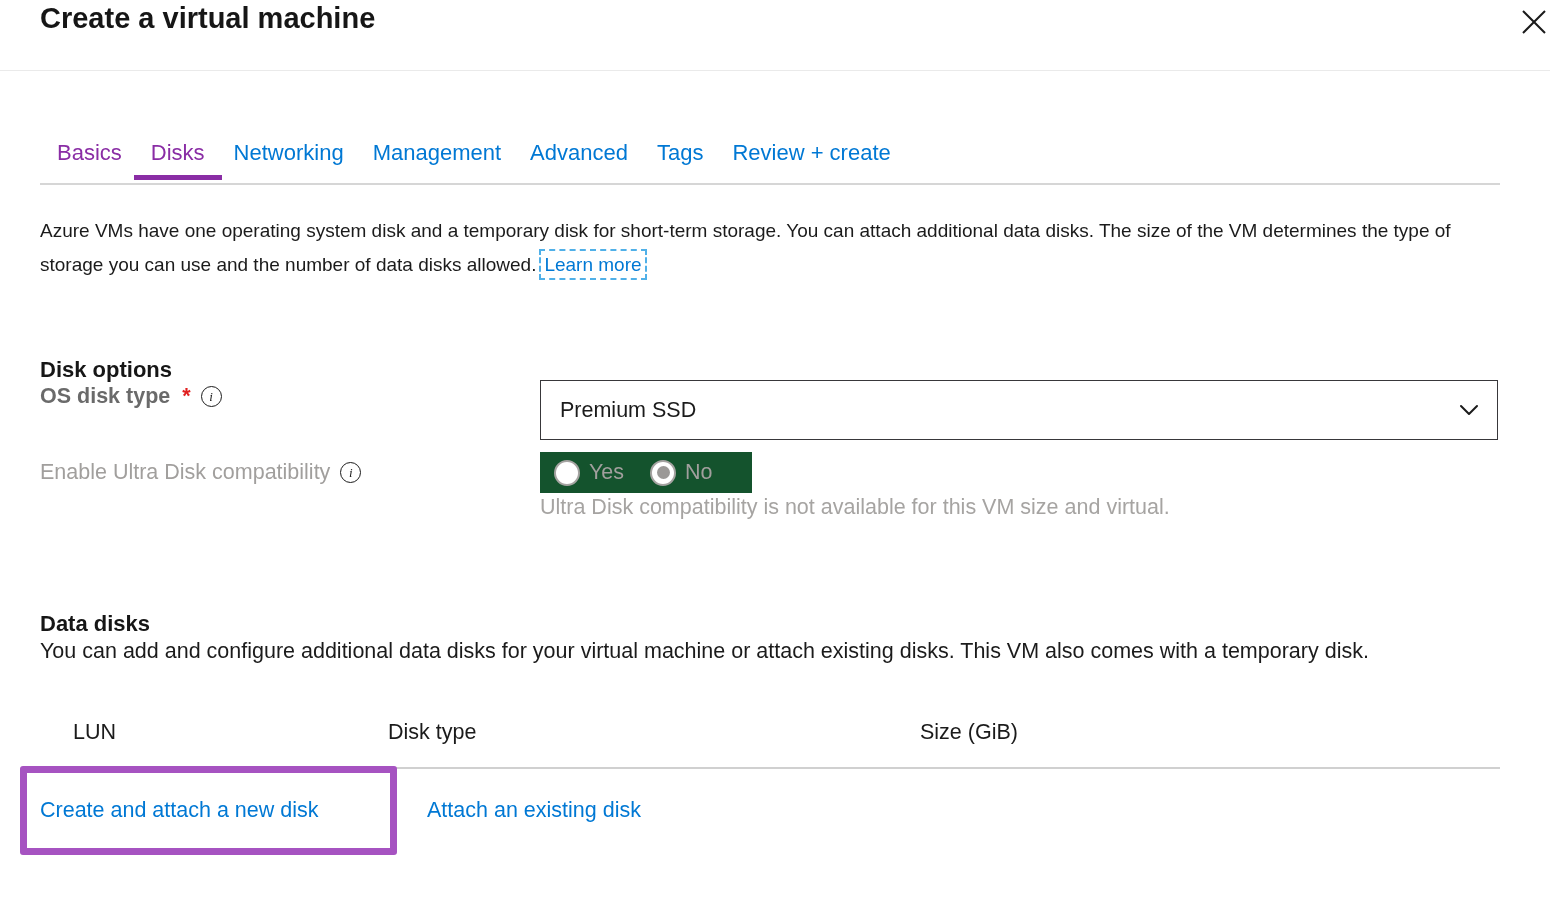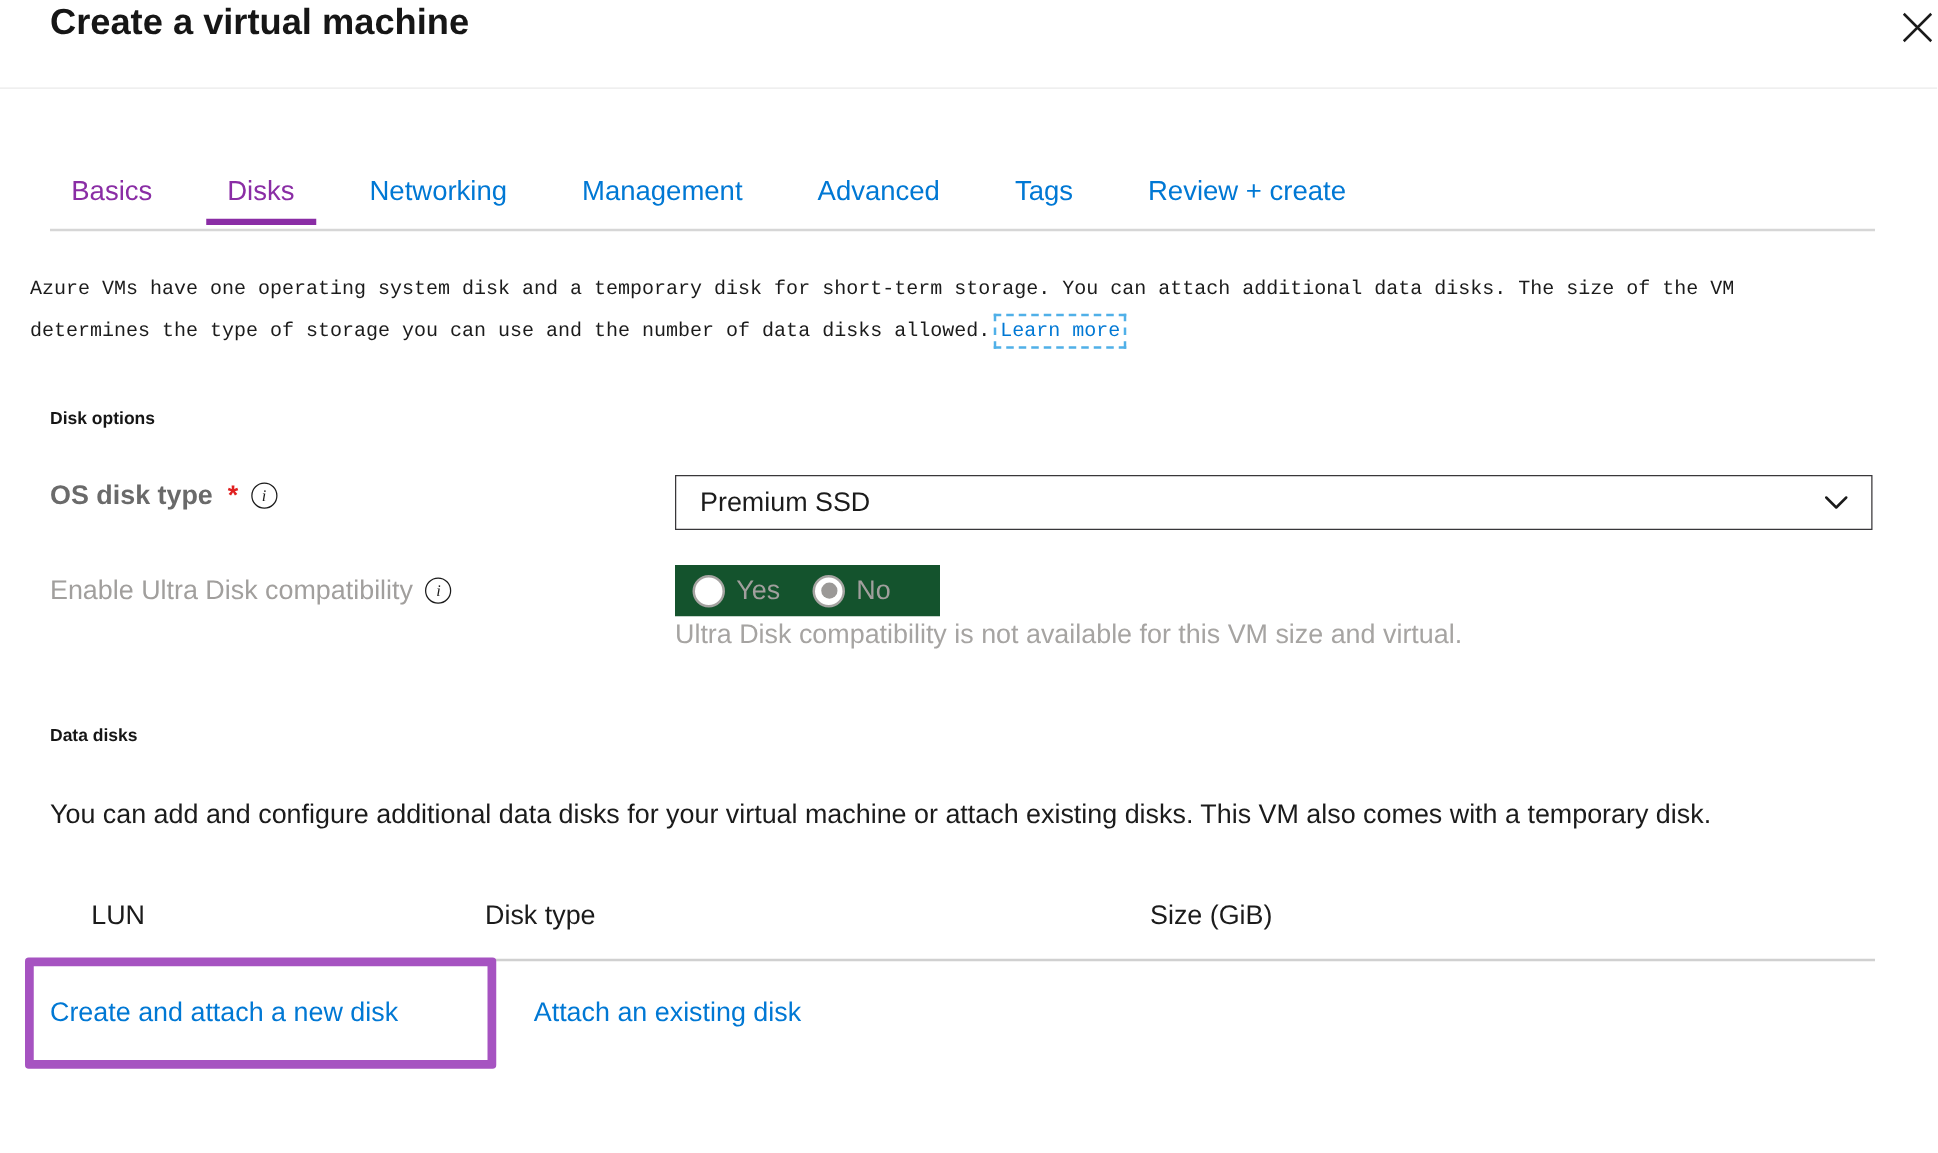--- a/index.html
+++ b/index.html
@@ -7,47 +7,47 @@
   body { font-family:"Liberation Sans","DejaVu Sans",sans-serif; color:#1b1b1b; }
   .page { position:relative; width:1550px; height:922px; background:#fff; overflow:hidden; }
 
   
   .title { position:absolute; left:40px; top:2px; font-size:29px; font-weight:700; color:#161616; }
   .close-btn { position:absolute; left:1516px; top:4px; width:36px; height:36px; cursor:pointer; }
   .close-btn svg { width:100%; height:100%; }
   .divider-top { position:absolute; left:0; top:70px; width:1550px; height:1px; background:#eaeaea; }
 
   
-  .tabs { position:absolute; left:57px; top:140px; display:flex; gap:60px; font-size:22px; }
+  .tabs { position:absolute; left:57px; top:140px; display:flex; gap:29px; font-size:22px; }
   .tab { position:relative; cursor:pointer; padding-bottom:14px; white-space:nowrap; }
   .tab.default { color:#0078d4; }
   .tab.visited { color:#8a2da5; }
   .tab.active { color:#8a2da5; }
   .tab.active::after { content:""; position:absolute; left:-17px; right:-17px; bottom:0; height:5px; background:#8a2da5; }
   .divider-tabs { position:absolute; left:40px; top:183px; width:1460px; height:2px; background:#d6d6d6; }
 
   
-  .intro { position:absolute; left:24px; top:214px; width:1450px; font-size:16px; line-height:34px; color:#1b1b1b;font-family:Liberation Mono, monospace; }
+  .intro { position:absolute; left:40px; top:214px; width:1450px; font-size:19px; line-height:34px; color:#1b1b1b; }
   .learn-more { color:#0078d4; text-decoration:none; outline:2px dashed #50b0e8; outline-offset:3px; margin-left:8px; cursor:pointer; }
 
   
-  .section-heading { position:absolute; left:40px; font-size:14px; font-weight:700; color:#161616; }
+  .section-heading { position:absolute; left:40px; font-size:22px; font-weight:700; color:#161616;margin-top:31px; }
   .h-disk-options { top:326px; }
   .h-data-disks { top:580px; }
 
   .label-row { position:absolute; left:40px; display:flex; align-items:center; gap:10px; font-size:21.5px; }
   .os-label-row { top:384px; }
   .ultra-label-row { top:460px; }
   .field-label { color:#6a6a6a; font-weight:600; }
   .field-label.disabled { color:#a19f9d; font-weight:400; }
   .required { color:#e02020; font-weight:700; margin-left:2px; }
   .info-icon { display:inline-flex; align-items:center; justify-content:center; width:21px; height:21px; border:1.6px solid #1b1b1b; border-radius:50%; font-size:13px; font-style:italic; font-family:"Liberation Serif",serif; color:#1b1b1b; cursor:pointer; }
 
   
-  .dropdown { position:absolute; left:540px; top:380px; width:958px; height:44px; border:1.5px solid #38373a; background:#fff; display:flex; align-items:center; justify-content:space-between; padding:0 18px 0 19px; font-size:21.5px; cursor:pointer; }
+  .dropdown { position:absolute; left:540px; top:380px; width:958px; height:60px; border:1.5px solid #38373a; background:#fff; display:flex; align-items:center; justify-content:space-between; padding:0 18px 0 19px; font-size:21.5px; cursor:pointer; }
   .dropdown .chev { width:20px; height:20px; }
 
   
   .radio-group { position:absolute; left:540px; top:452px; width:212px; height:41px; background:#14532d; display:flex; align-items:center; gap:26px; padding:0 14px; }
   .radio-opt { display:flex; align-items:center; gap:9px; font-size:21.5px; color:#a19f9d; }
   .radio-circle { width:26px; height:26px; border:2px solid #a5a3a1; border-radius:50%; background:#fff; display:flex; align-items:center; justify-content:center; }
   .radio-circle .dot { width:13px; height:13px; border-radius:50%; background:transparent; }
   .radio-opt.checked .radio-circle .dot { background:#9b9997; }
   .radio-helper { position:absolute; left:540px; top:495px; font-size:21.5px; color:#a6a4a2; }
 

